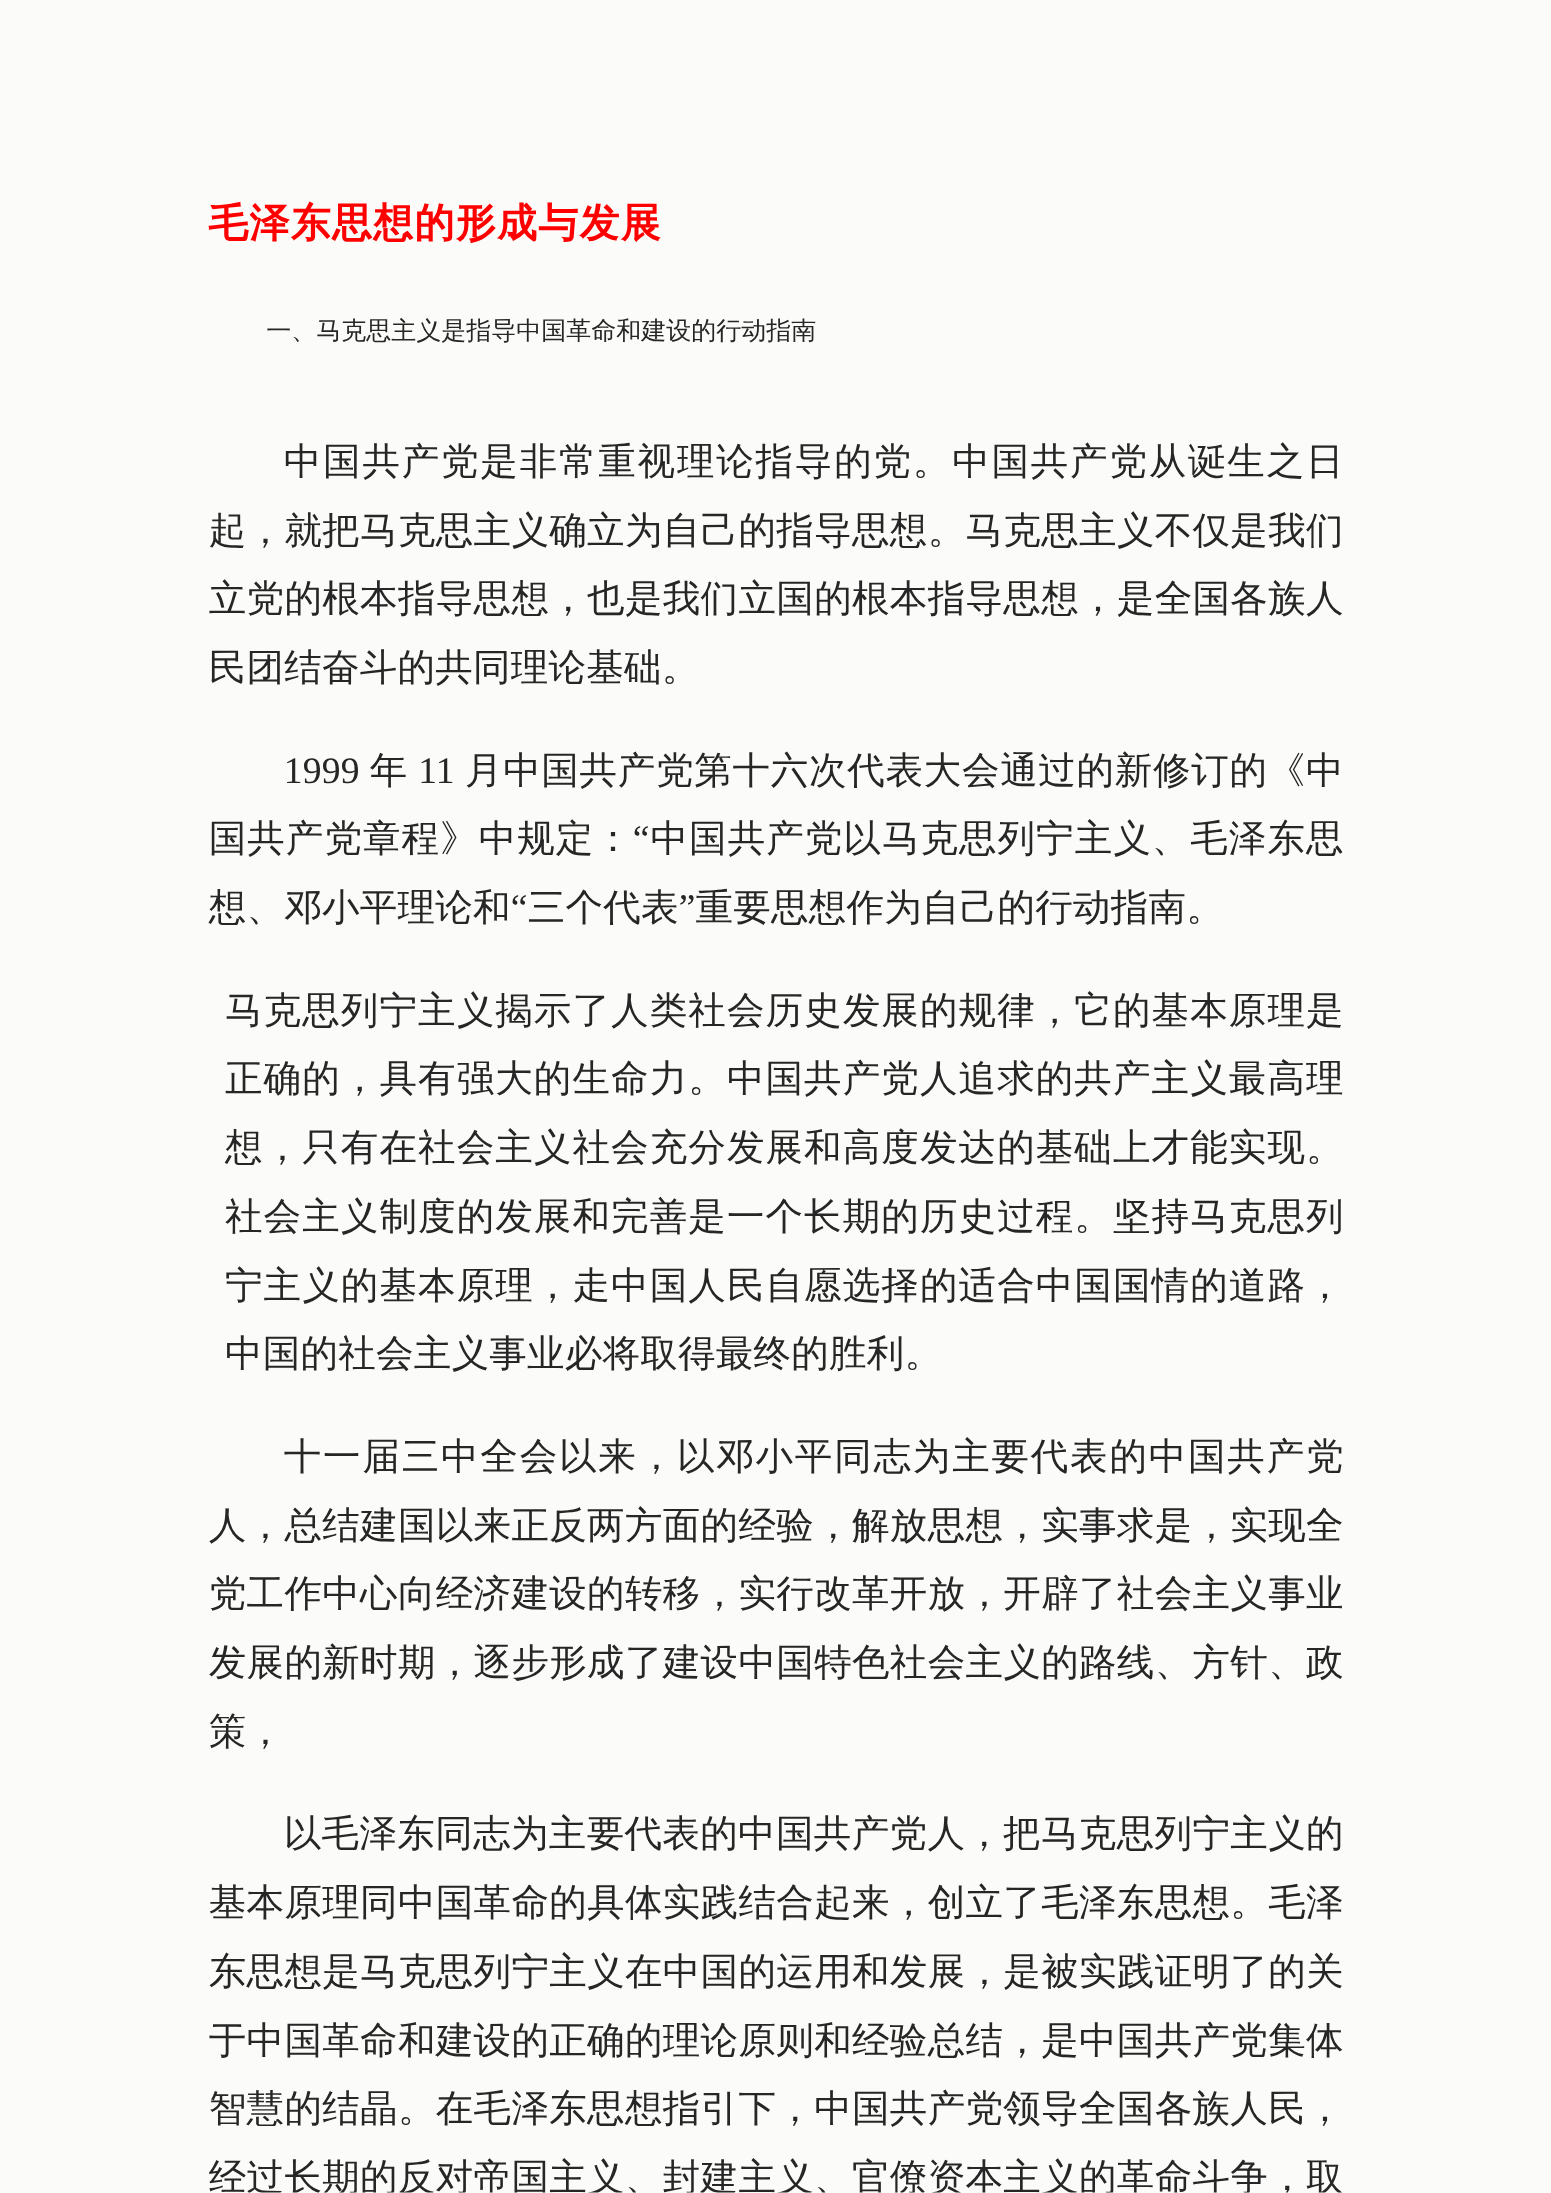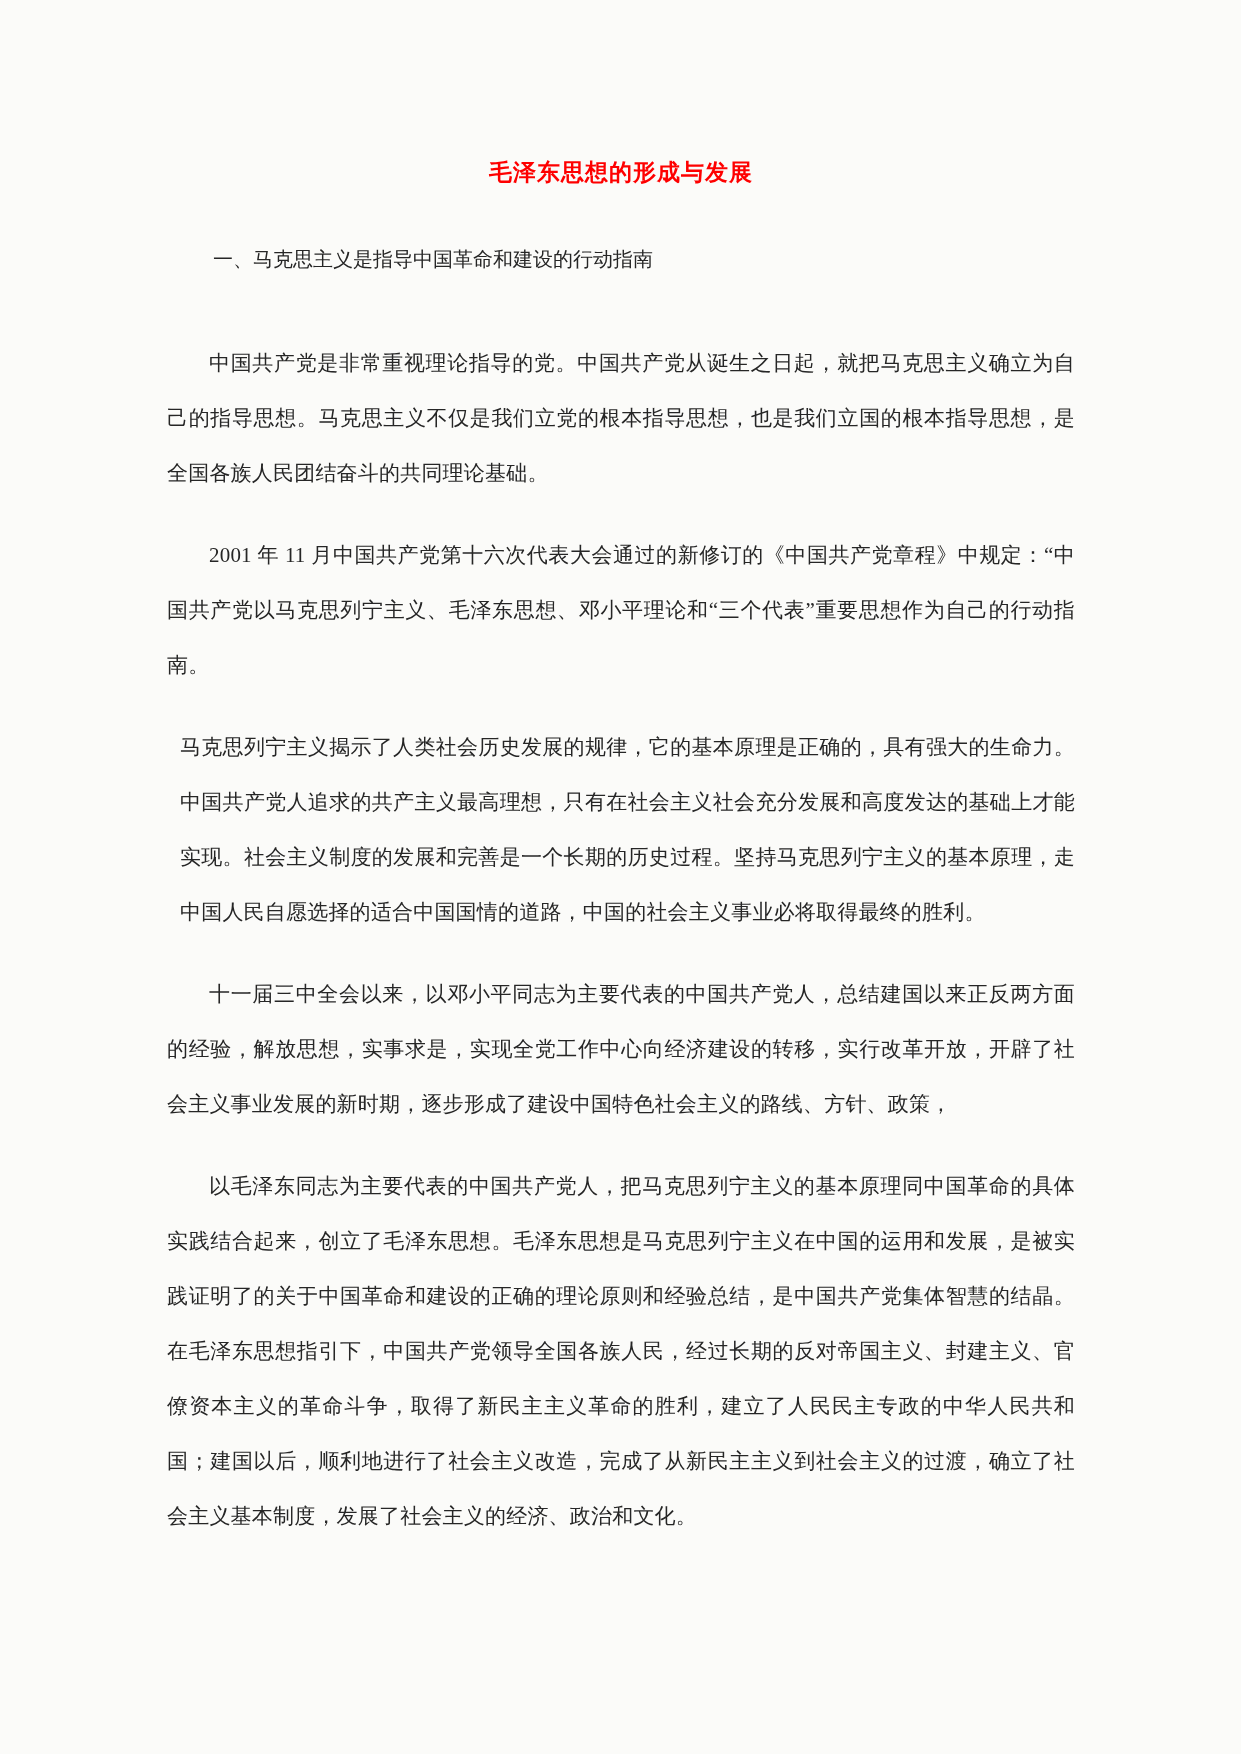--- a/index.html
+++ b/index.html
@@ -16,37 +16,36 @@
   .page {
     box-sizing: border-box;
     width: 1241px;
     height: 1754px;
     padding: 138px 166px 0 167px;
     font-family: "Liberation Serif", "DejaVu Serif", serif;
     color: #262626;
   }
   .doc-title {
     font-family: "Liberation Sans", "DejaVu Sans", sans-serif;
-    font-size: 23px;
+    font-size: 32px;
     line-height: 38px;
     font-weight: bold;
-    text-align: center;
     letter-spacing: 1px;
   }
   .section-heading {
     margin-top: 54px;
     margin-bottom: 63px;
     font-size: 20px;
     line-height: 28px;
     font-weight: normal;
     padding-left: 46px;
   }
   .para {
     margin: 0 0 27px 0;
-    font-size: 21px;
+    font-size: 30px;
     line-height: 55px;
     text-align: justify;
     letter-spacing: 0.2px;
   }
   .para.indented {
     text-indent: 2em;
   }
   .para.flush {
     text-indent: 0;
     margin-left: 13px;
@@ -56,21 +55,21 @@
 <body>
 
 <div class="page">
 
   <h1 class="doc-title" style="color:#fe0000;">毛泽东思想的形成与发展</h1>
 
   <h2 class="section-heading">一、马克思主义是指导中国革命和建设的行动指南</h2>
 
   <p class="para indented">中国共产党是非常重视理论指导的党。中国共产党从诞生之日起，就把马克思主义确立为自己的指导思想。马克思主义不仅是我们立党的根本指导思想，也是我们立国的根本指导思想，是全国各族人民团结奋斗的共同理论基础。</p>
 
-  <p class="para indented">2001 年 11 月中国共产党第十六次代表大会通过的新修订的《中国共产党章程》中规定：“中国共产党以马克思列宁主义、毛泽东思想、邓小平理论和“三个代表”重要思想作为自己的行动指南。</p>
+  <p class="para indented">1999 年 11 月中国共产党第十六次代表大会通过的新修订的《中国共产党章程》中规定：“中国共产党以马克思列宁主义、毛泽东思想、邓小平理论和“三个代表”重要思想作为自己的行动指南。</p>
 
   <p class="para flush">马克思列宁主义揭示了人类社会历史发展的规律，它的基本原理是正确的，具有强大的生命力。中国共产党人追求的共产主义最高理想，只有在社会主义社会充分发展和高度发达的基础上才能实现。社会主义制度的发展和完善是一个长期的历史过程。坚持马克思列宁主义的基本原理，走中国人民自愿选择的适合中国国情的道路，中国的社会主义事业必将取得最终的胜利。</p>
 
   <p class="para indented">十一届三中全会以来，以邓小平同志为主要代表的中国共产党人，总结建国以来正反两方面的经验，解放思想，实事求是，实现全党工作中心向经济建设的转移，实行改革开放，开辟了社会主义事业发展的新时期，逐步形成了建设中国特色社会主义的路线、方针、政策，</p>
 
   <p class="para indented">以毛泽东同志为主要代表的中国共产党人，把马克思列宁主义的基本原理同中国革命的具体实践结合起来，创立了毛泽东思想。毛泽东思想是马克思列宁主义在中国的运用和发展，是被实践证明了的关于中国革命和建设的正确的理论原则和经验总结，是中国共产党集体智慧的结晶。在毛泽东思想指引下，中国共产党领导全国各族人民，经过长期的反对帝国主义、封建主义、官僚资本主义的革命斗争，取得了新民主主义革命的胜利，建立了人民民主专政的中华人民共和国；建国以后，顺利地进行了社会主义改造，完成了从新民主主义到社会主义的过渡，确立了社会主义基本制度，发展了社会主义的经济、政治和文化。</p>
 
 </div>
 
 </body></html>

